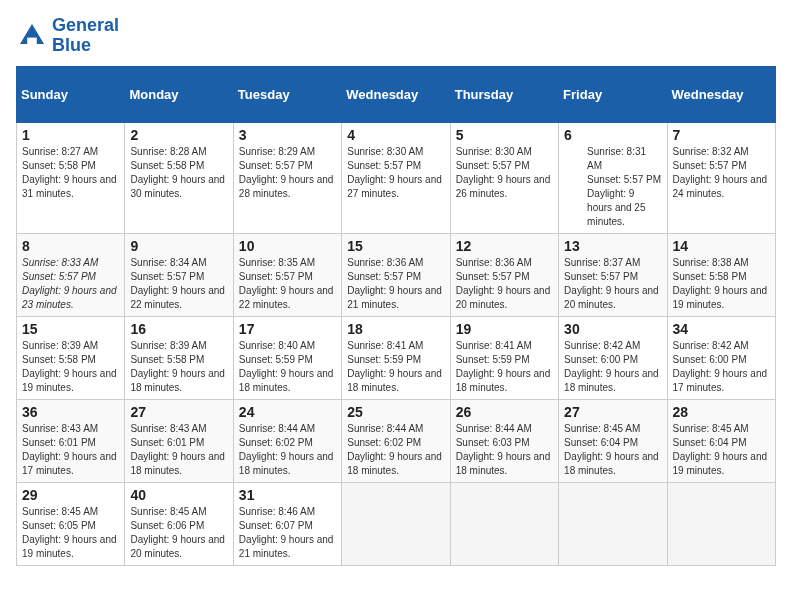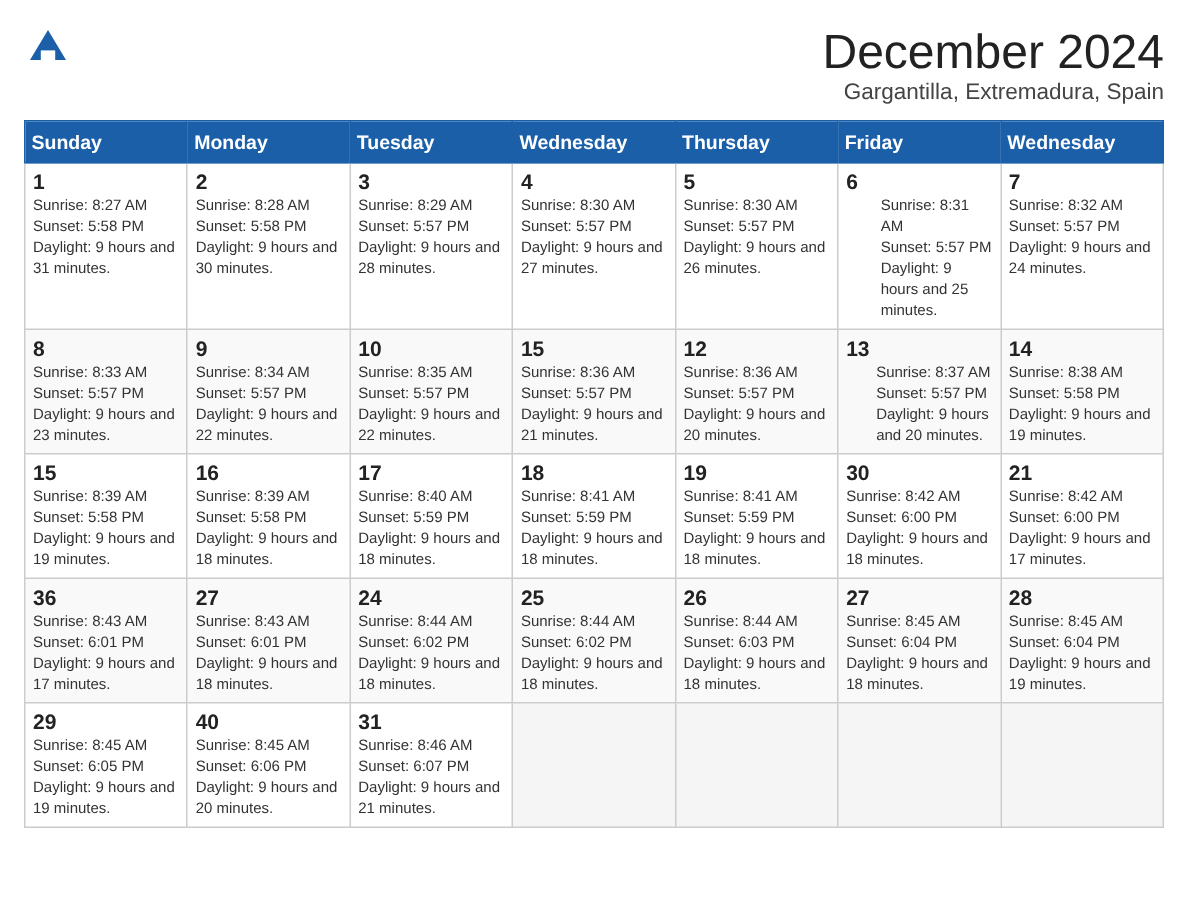--- a/index.html
+++ b/index.html
@@ -49,21 +49,21 @@
     table {
       width: 100%;
       border-collapse: collapse;
       table-layout: fixed;
     }
     th {
       background: #1a5fa8;
       color: #fff;
       font-size: 13px;
       font-weight: bold;
-      padding: 6px 4px;
+      padding: 20px 4px;
       text-align: left;
       border: 1px solid #1a5fa8;
     }
     td {
       border: 1px solid #ccc;
       vertical-align: top;
       padding: 4px 5px;
       font-size: 10.5px;
       color: #333;
       height: 80px;
@@ -92,24 +92,24 @@
   </style>
 </head>
 <body>
 
 <div class="header">
   <div class="logo">
     <svg class="logo-icon" viewBox="0 0 40 40">
       <polygon points="20,5 35,30 5,30" fill="#1a5fa8"></polygon>
       <rect x="14" y="22" width="12" height="8" fill="#fff"></rect>
     </svg>
-  </div>
-  <div class="title-block">
-    <div class="month-title">December 2024</div>
-    <div class="location">Gargantilla, Extremadura, Spain</div>
+    <div class="logo-text">
+      <div><span>General</span></div>
+      <div><span style="color:#1a5fa8">Blue</span></div>
+    </div>
   </div>
 </div>
 
 <table>
   <thead>
     <tr>
     <th>Sunday</th>
         <th>Monday</th>
         <th>Tuesday</th>
         <th>Wednesday</th>
@@ -159,21 +159,21 @@
         <td>
           <span class="day-num">7</span>
           <div class="cell-text" style="white-space: pre-line;">Sunrise: 8:32 AM
 Sunset: 5:57 PM
 Daylight: 9 hours and 24 minutes.</div>
         </td>
       </tr>
       <tr>
         <td>
           <span class="day-num">8</span>
-          <div class="cell-text" style="white-space: pre-line;">Sunrise: 8:33 AM
+          <div class="cell-text" style="white-space: pre-line; font-style: italic;">Sunrise: 8:33 AM
 Sunset: 5:57 PM
 Daylight: 9 hours and 23 minutes.</div>
         </td>
         <td>
           <span class="day-num">9</span>
           <div class="cell-text" style="white-space: pre-line;">Sunrise: 8:34 AM
 Sunset: 5:57 PM
 Daylight: 9 hours and 22 minutes.</div>
         </td>
         <td>
@@ -189,21 +189,21 @@
 Daylight: 9 hours and 21 minutes.</div>
         </td>
         <td>
           <span class="day-num">12</span>
           <div class="cell-text" style="white-space: pre-line;">Sunrise: 8:36 AM
 Sunset: 5:57 PM
 Daylight: 9 hours and 20 minutes.</div>
         </td>
         <td>
           <span class="day-num">13</span>
-          <div class="cell-text" style="white-space: pre-line; margin-left: 20px;">Sunrise: 8:37 AM
+          <div class="cell-text" style="white-space: pre-line;">Sunrise: 8:37 AM
 Sunset: 5:57 PM
 Daylight: 9 hours and 20 minutes.</div>
         </td>
         <td>
           <span class="day-num">14</span>
           <div class="cell-text" style="white-space: pre-line;">Sunrise: 8:38 AM
 Sunset: 5:58 PM
 Daylight: 9 hours and 19 minutes.</div>
         </td>
       </tr>
@@ -238,21 +238,21 @@
 Sunset: 5:59 PM
 Daylight: 9 hours and 18 minutes.</div>
         </td>
         <td>
           <span class="day-num">30</span>
           <div class="cell-text" style="white-space: pre-line;">Sunrise: 8:42 AM
 Sunset: 6:00 PM
 Daylight: 9 hours and 18 minutes.</div>
         </td>
         <td>
-          <span class="day-num">21</span>
+          <span class="day-num">34</span>
           <div class="cell-text" style="white-space: pre-line;">Sunrise: 8:42 AM
 Sunset: 6:00 PM
 Daylight: 9 hours and 17 minutes.</div>
         </td>
       </tr>
       <tr>
         <td>
           <span class="day-num">36</span>
           <div class="cell-text" style="white-space: pre-line;">Sunrise: 8:43 AM
 Sunset: 6:01 PM

